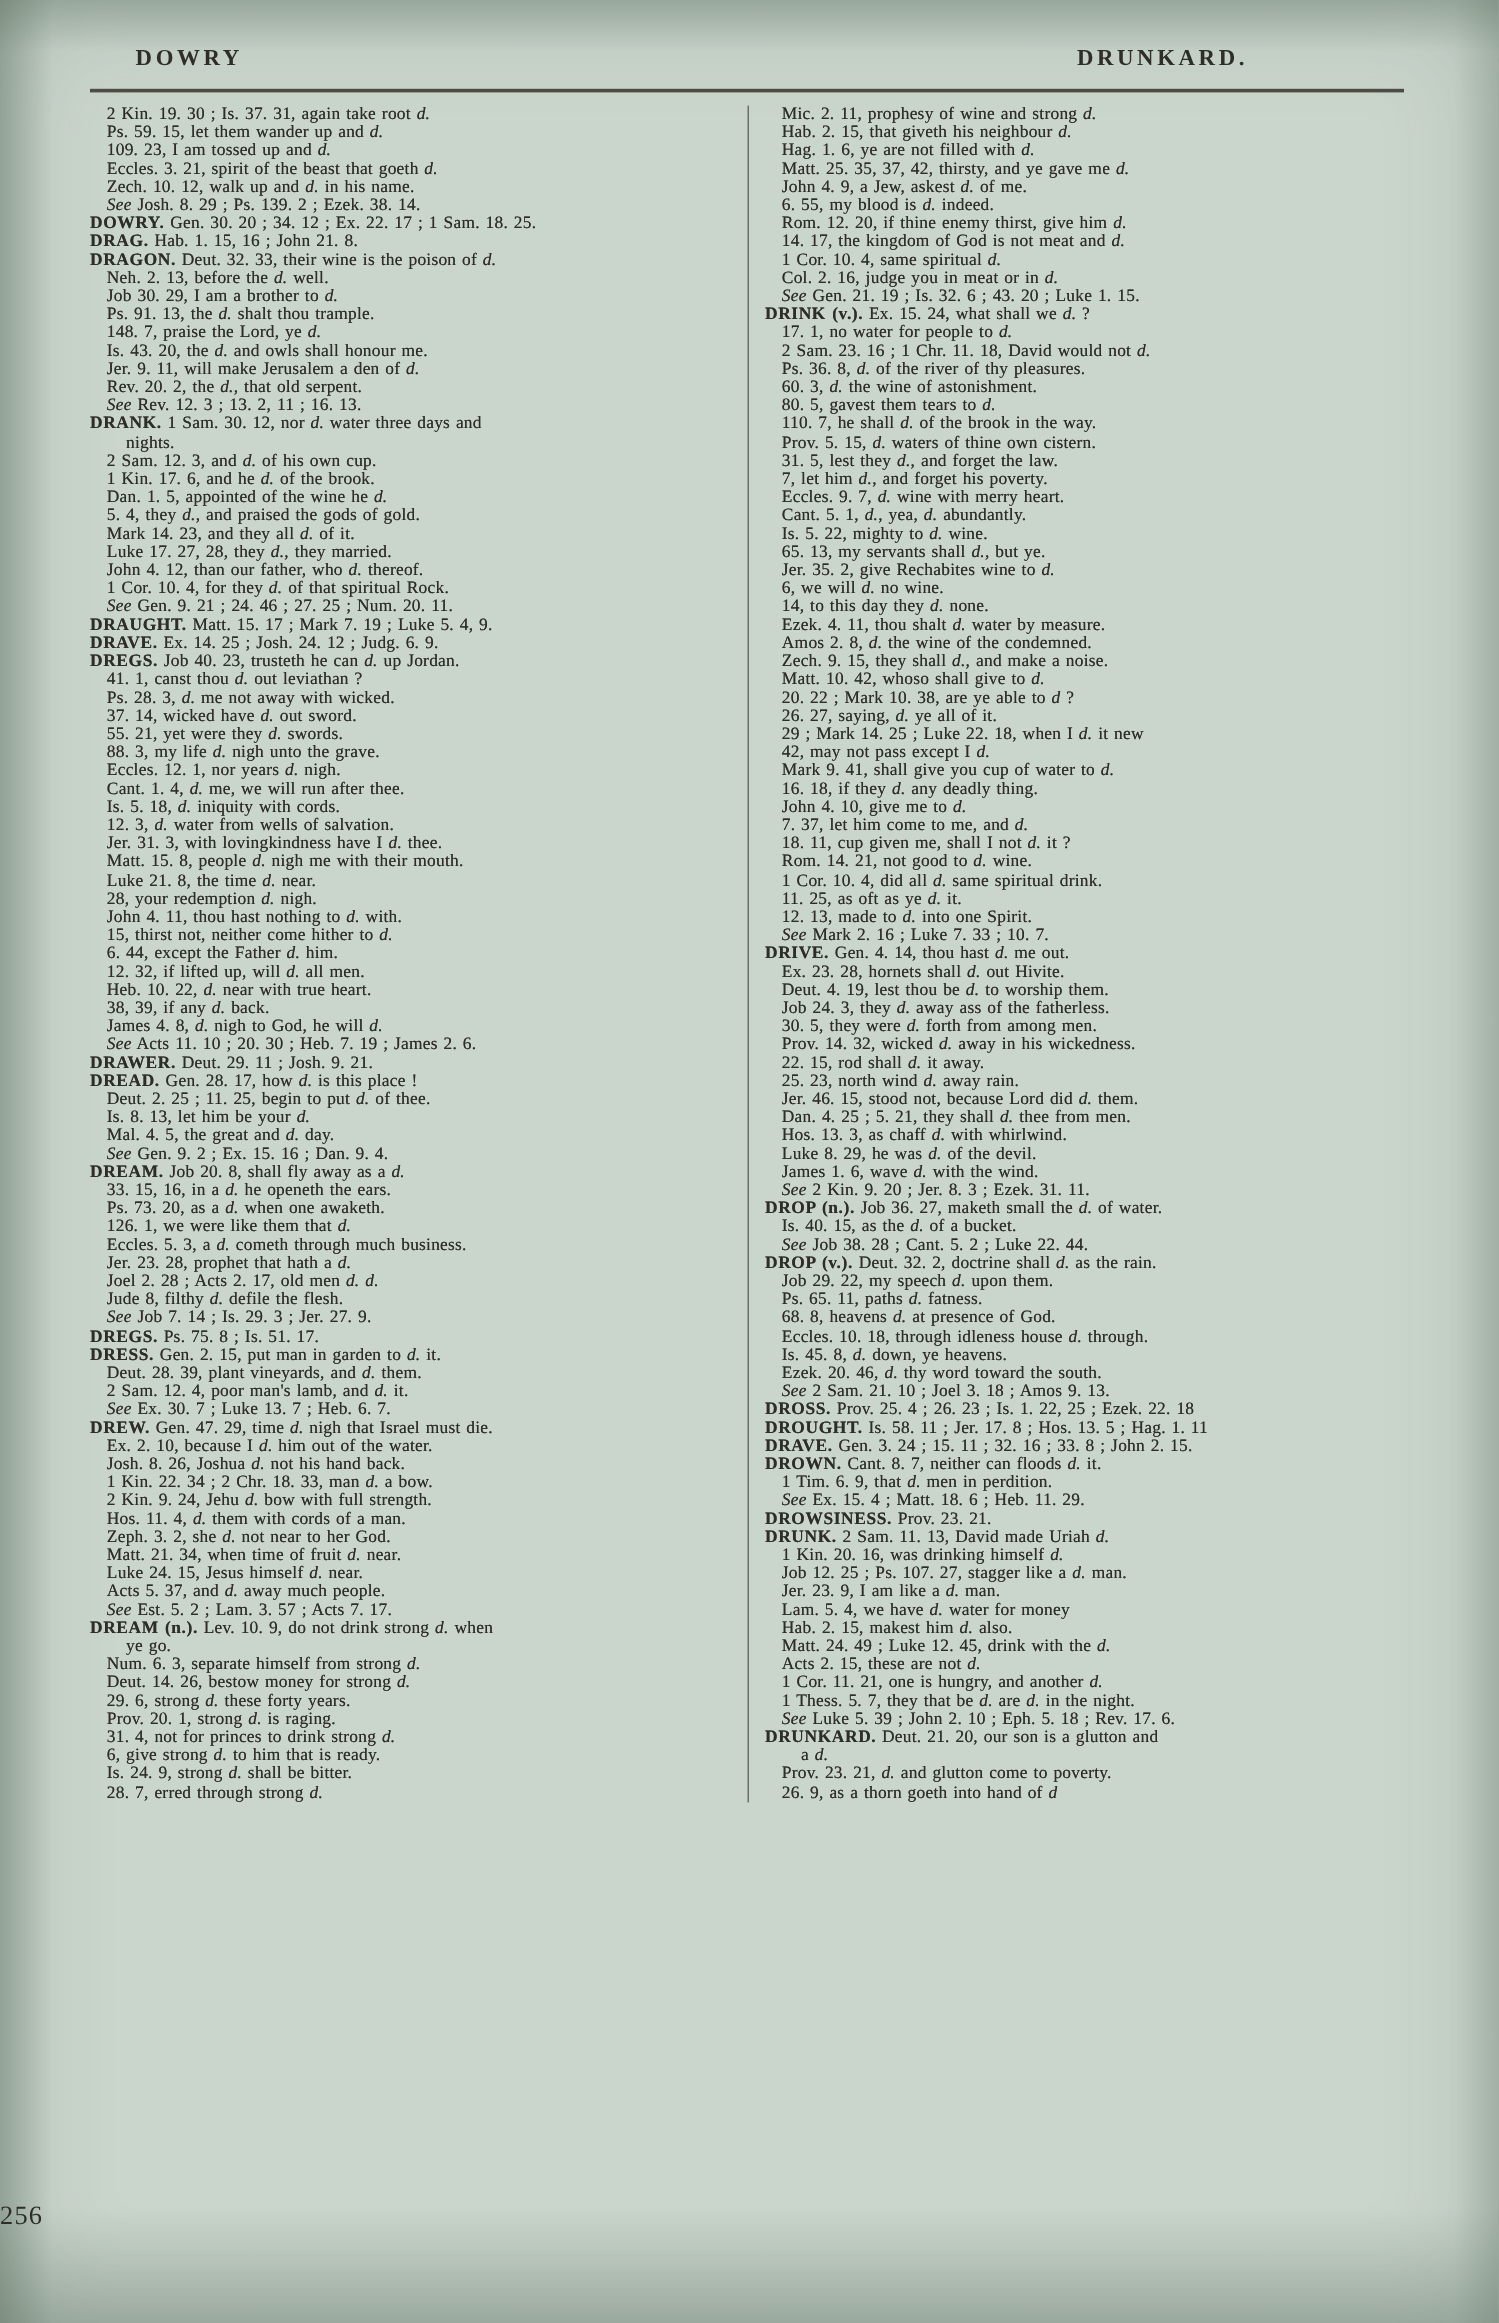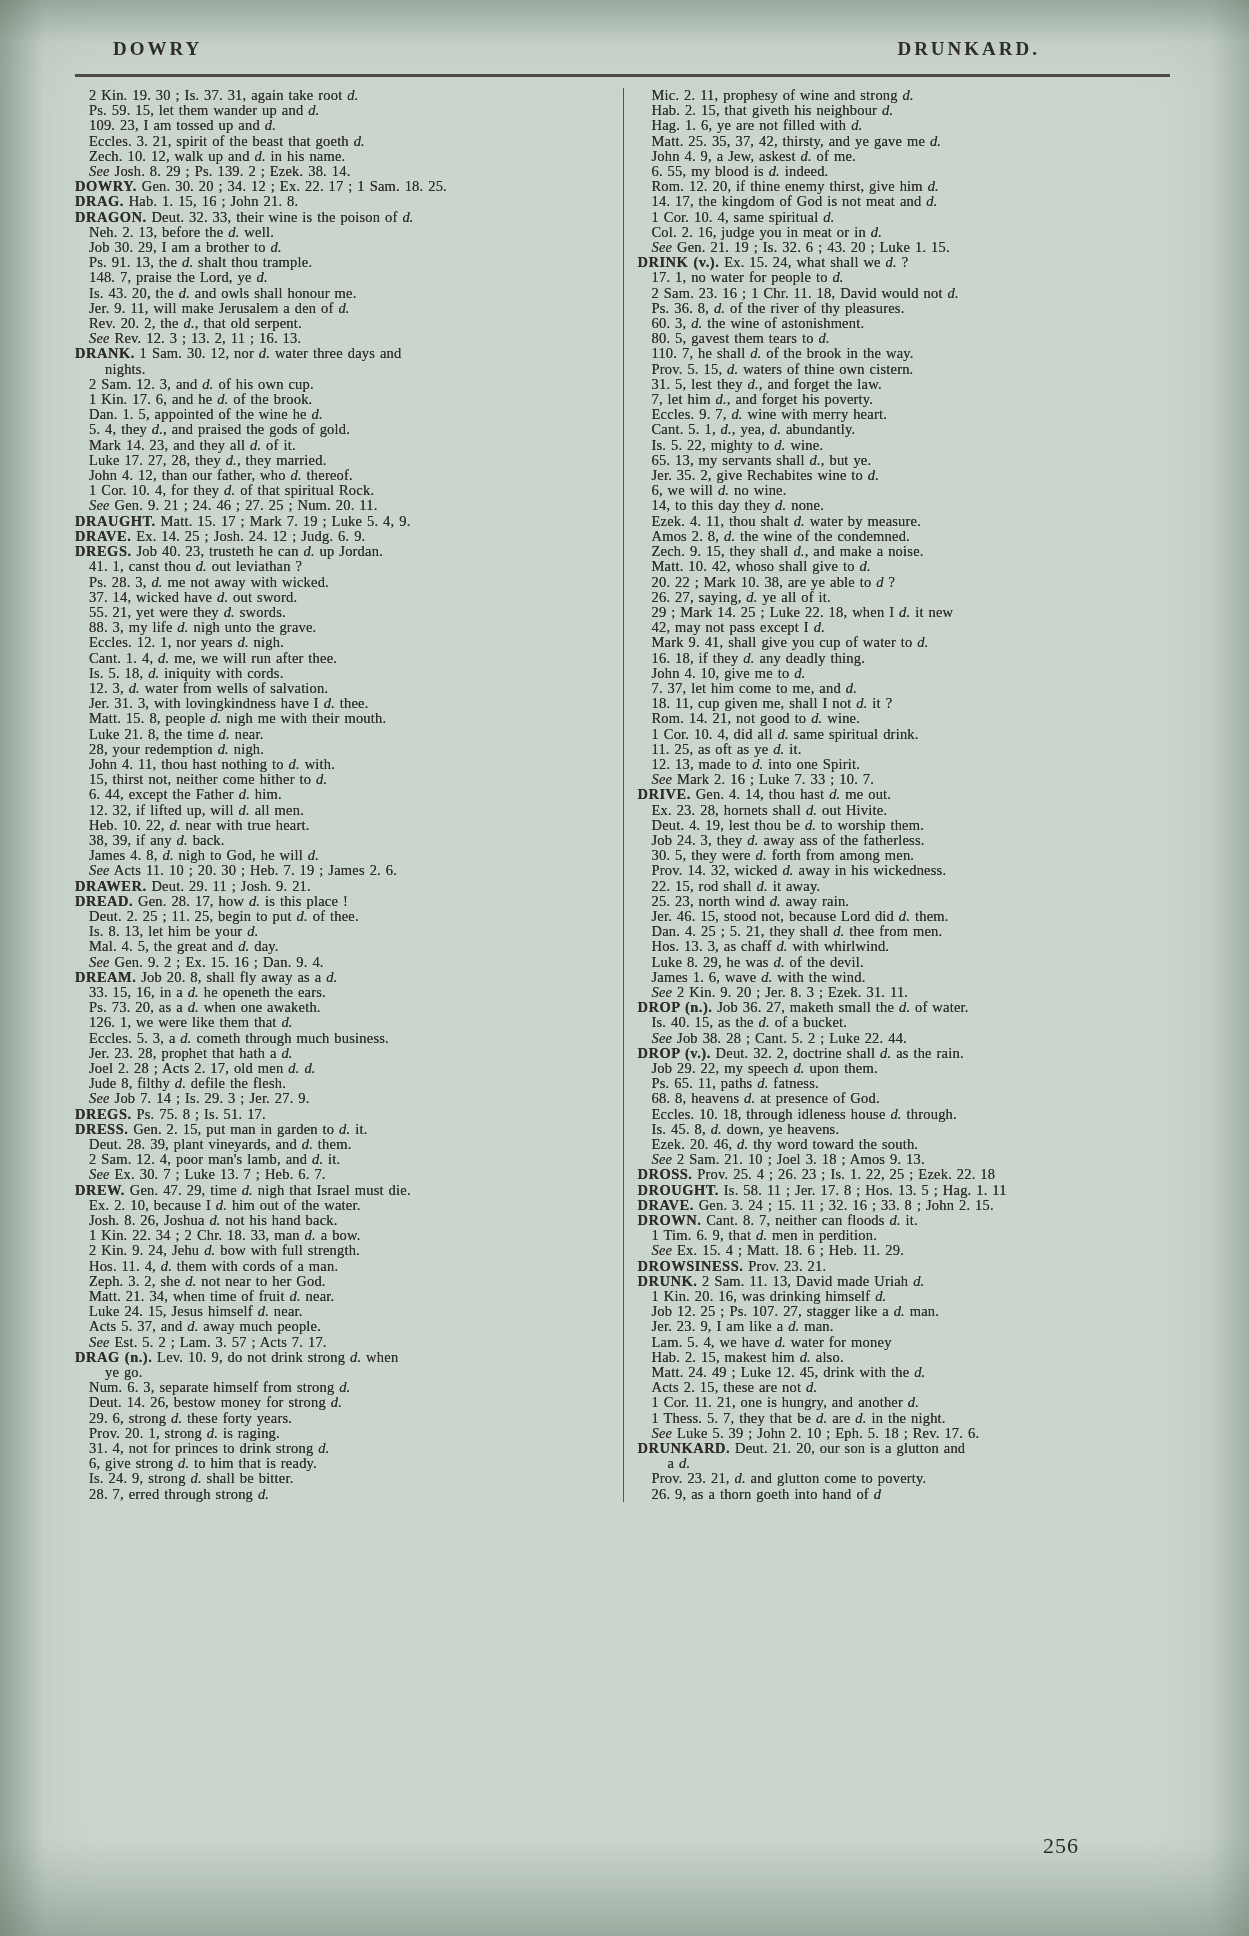--- a/index.html
+++ b/index.html
@@ -31,21 +31,21 @@
     font-size:14.5px;line-height:15.2px;
     letter-spacing:.2px;word-spacing:1px;
     padding-left:30px;text-indent:-16px;
     text-shadow:0 0 .5px rgba(42,42,36,.75);
   }
   .line.entry{text-indent:-30px;}
   .line.cont{text-indent:0;}
   .hw{font-weight:700;letter-spacing:.5px;}
   .see{font-style:italic;}
   .line i{font-style:italic;}
-  .pagenum{position:absolute;top:1833px;left:0;right:170px;text-align:right;font-size:22px;letter-spacing:1px;}
+  .pagenum{position:absolute;top:1833px;left:0;right:170px;text-align:left;font-size:22px;letter-spacing:1px;}
 </style>
 </head>
 <body>
 
 <div class="page">
   <div class="header">
     <span class="hdr-left">DOWRY</span>
     <span class="hdr-right">DRUNKARD.</span>
   </div>
   <div class="rule"></div>
@@ -127,21 +127,21 @@
         <div class="line">Ex. 2. 10, because I <i>d.</i> him out of the water.</div>
         <div class="line">Josh. 8. 26, Joshua <i>d.</i> not his hand back.</div>
         <div class="line">1 Kin. 22. 34 ; 2 Chr. 18. 33, man <i>d.</i> a bow.</div>
         <div class="line">2 Kin. 9. 24, Jehu <i>d.</i> bow with full strength.</div>
         <div class="line">Hos. 11. 4, <i>d.</i> them with cords of a man.</div>
         <div class="line">Zeph. 3. 2, she <i>d.</i> not near to her God.</div>
         <div class="line">Matt. 21. 34, when time of fruit <i>d.</i> near.</div>
         <div class="line">Luke 24. 15, Jesus himself <i>d.</i> near.</div>
         <div class="line">Acts 5. 37, and <i>d.</i> away much people.</div>
         <div class="line"><span class="see">See</span> Est. 5. 2 ; Lam. 3. 57 ; Acts 7. 17.</div>
-        <div class="line entry"><span class="hw">DRAG (n.).</span> Lev. 10. 9, do not drink strong <i>d.</i> when</div>
+        <div class="line entry"><span class="hw">DREAM (n.).</span> Lev. 10. 9, do not drink strong <i>d.</i> when</div>
         <div class="line cont">ye go.</div>
         <div class="line">Num. 6. 3, separate himself from strong <i>d.</i></div>
         <div class="line">Deut. 14. 26, bestow money for strong <i>d.</i></div>
         <div class="line">29. 6, strong <i>d.</i> these forty years.</div>
         <div class="line">Prov. 20. 1, strong <i>d.</i> is raging.</div>
         <div class="line">31. 4, not for princes to drink strong <i>d.</i></div>
         <div class="line">6, give strong <i>d.</i> to him that is ready.</div>
         <div class="line">Is. 24. 9, strong <i>d.</i> shall be bitter.</div>
         <div class="line">28. 7, erred through strong <i>d.</i></div>
       </div>

